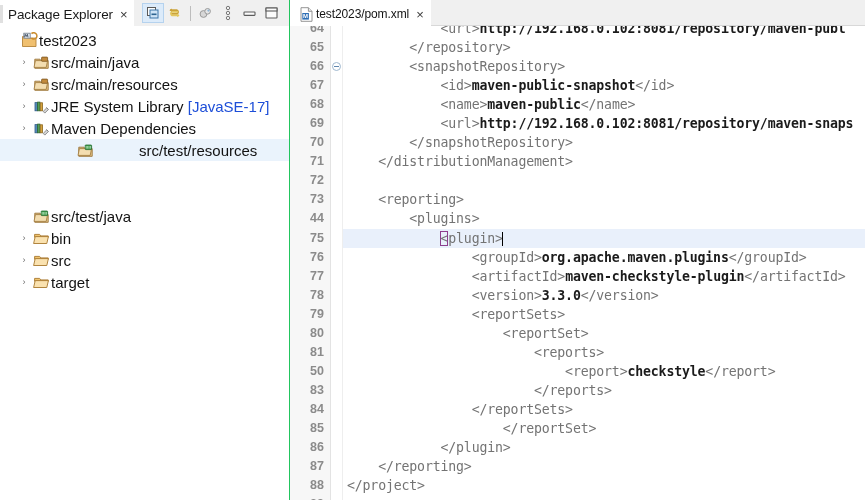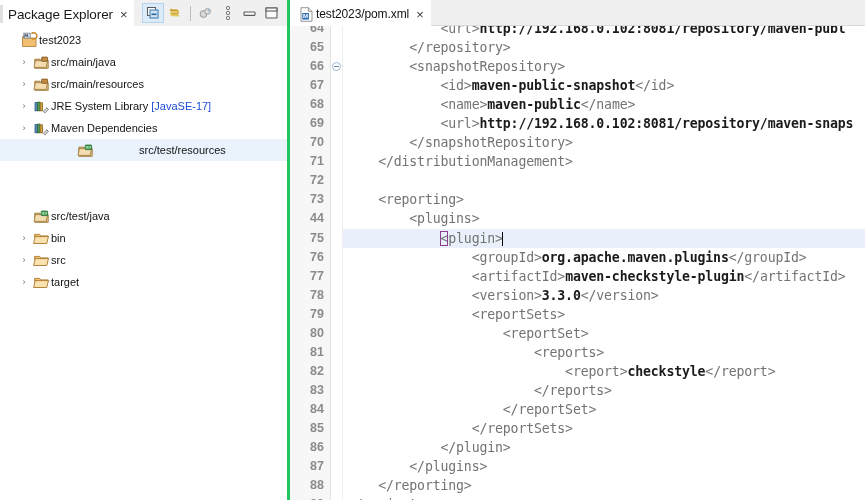--- a/index.html
+++ b/index.html
@@ -9,21 +9,21 @@
     background: #ffffff;
     font-family: "Liberation Sans", sans-serif;
     -webkit-font-smoothing: antialiased;
   }
   .app { position: relative; width: 865px; height: 500px; display: flex; }
 
   
   .explorer {
     width: 290px; height: 500px;
     background: #ffffff;
-    border-right: 3px solid #22c55e;
+    border-right: 1px solid #22c55e;
     position: relative;
     flex: 0 0 290px;
     text-align: center;
   }
   .view-tabbar {
     height: 26px;
     background: #f0f0f0;
     display: flex;
     align-items: stretch;
     position: relative;
@@ -69,21 +69,21 @@
     white-space: nowrap; cursor: default;
   }
   .tree-row.hl-blue { background: #eaf3fc; }
   .tree-row.hl-gray { background: #d4d4d4; }
   .arrow {
     width: 16px; flex: 0 0 16px;
     display: flex; align-items: center; justify-content: center;
     font-size: 9px; color: #6d6d6d;
   }
   .ticon { width: 19px; flex: 0 0 19px; display: flex; align-items: center; justify-content: center; }
-  .tlabel { font-size: 11px; color: #121212; }
+  .tlabel { font-size: 15px; color: #121212; }
   .tlabel .dim { color: #1d4ed8; }
 
   
   .editor-area {
     flex: 1; height: 500px; position: relative;
     background: #ffffff; overflow: hidden;
   }
   .ed-tabbar {
     height: 26px; background: #f0f0f0;
     display: flex; align-items: stretch;
@@ -349,21 +349,21 @@
           <div class="ln">72</div>
           <div class="ln">73</div>
           <div class="ln">44</div>
           <div class="ln">75</div>
           <div class="ln">76</div>
           <div class="ln">77</div>
           <div class="ln">78</div>
           <div class="ln">79</div>
           <div class="ln">80</div>
           <div class="ln">81</div>
-          <div class="ln">82</div>
+          <div class="ln">50</div>
           <div class="ln">83</div>
           <div class="ln">84</div>
           <div class="ln">85</div>
           <div class="ln">86</div>
           <div class="ln">87</div>
           <div class="ln">88</div>
           <div class="ln">89</div>
         </div>
       <div class="fold-col" id="foldcol">
           <div class="fm"></div>
@@ -409,24 +409,23 @@
           <div class="cl"><span>        </span><span class="tag">&lt;plugins&gt;</span></div>
           <div class="cl cur"><span>            </span><span class="tag brk-box">&lt;</span><span class="tag">plugin&gt;</span><span class="caret"></span></div>
           <div class="cl"><span>                </span><span class="tag">&lt;groupId&gt;</span><span class="txt">org.apache.maven.plugins</span><span class="tag">&lt;/groupId&gt;</span></div>
           <div class="cl"><span>                </span><span class="tag">&lt;artifactId&gt;</span><span class="txt">maven-checkstyle-plugin</span><span class="tag">&lt;/artifactId&gt;</span></div>
           <div class="cl"><span>                </span><span class="tag">&lt;version&gt;</span><span class="txt">3.3.0</span><span class="tag">&lt;/version&gt;</span></div>
           <div class="cl"><span>                </span><span class="tag">&lt;reportSets&gt;</span></div>
           <div class="cl"><span>                    </span><span class="tag">&lt;reportSet&gt;</span></div>
           <div class="cl"><span>                        </span><span class="tag">&lt;reports&gt;</span></div>
           <div class="cl"><span>                            </span><span class="tag">&lt;report&gt;</span><span class="txt">checkstyle</span><span class="tag">&lt;/report&gt;</span></div>
           <div class="cl"><span>                        </span><span class="tag">&lt;/reports&gt;</span></div>
+          <div class="cl"><span>                </span><span class="tag">&lt;/reportSets&gt;</span></div>
           <div class="cl"><span>                    </span><span class="tag">&lt;/reportSet&gt;</span></div>
-          <div class="cl"><span>                </span><span class="tag">&lt;/reportSets&gt;</span></div>
           <div class="cl"><span>            </span><span class="tag">&lt;/plugin&gt;</span></div>
-          <div class="cl"><span>        </span><span class="tag">&lt;/plugins&gt;</span></div>
           <div class="cl"><span>    </span><span class="tag">&lt;/reporting&gt;</span></div>
           <div class="cl"><span></span><span class="tag">&lt;/project&gt;</span></div>
         </div>
     </div>
 
     <div class="ed-tab-strip-fill"></div>
     <div class="ed-tabbar" style="position:absolute;left:0;right:0;top:0;">
       <div class="ed-tab">
         <span class="ticon">
           <svg width="13" height="15" viewBox="0 0 13 15" aria-hidden="true">

